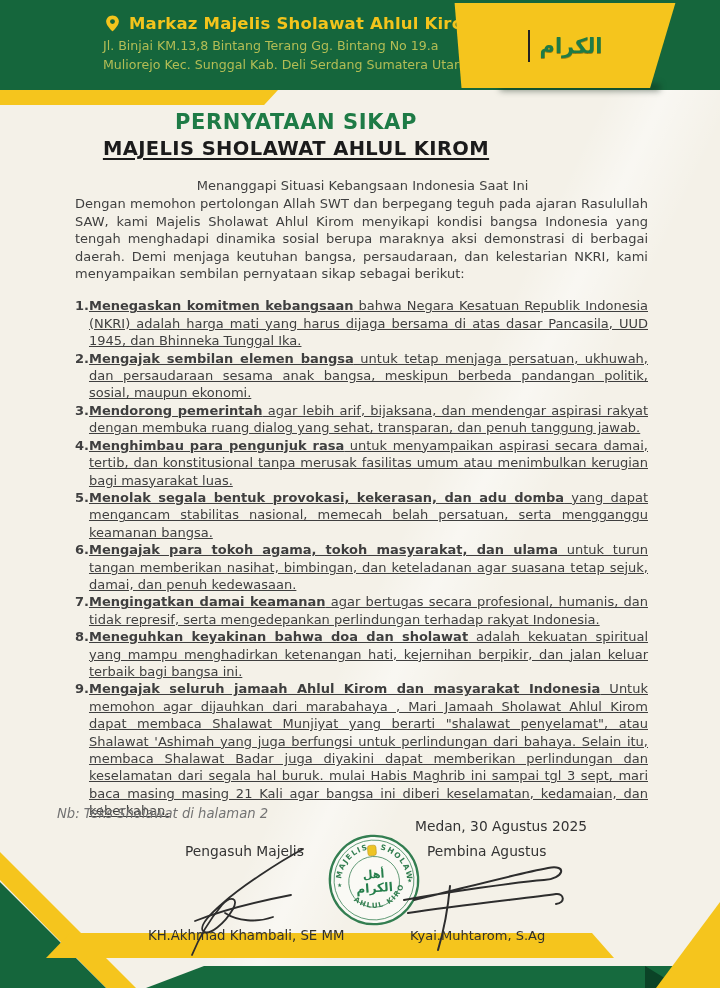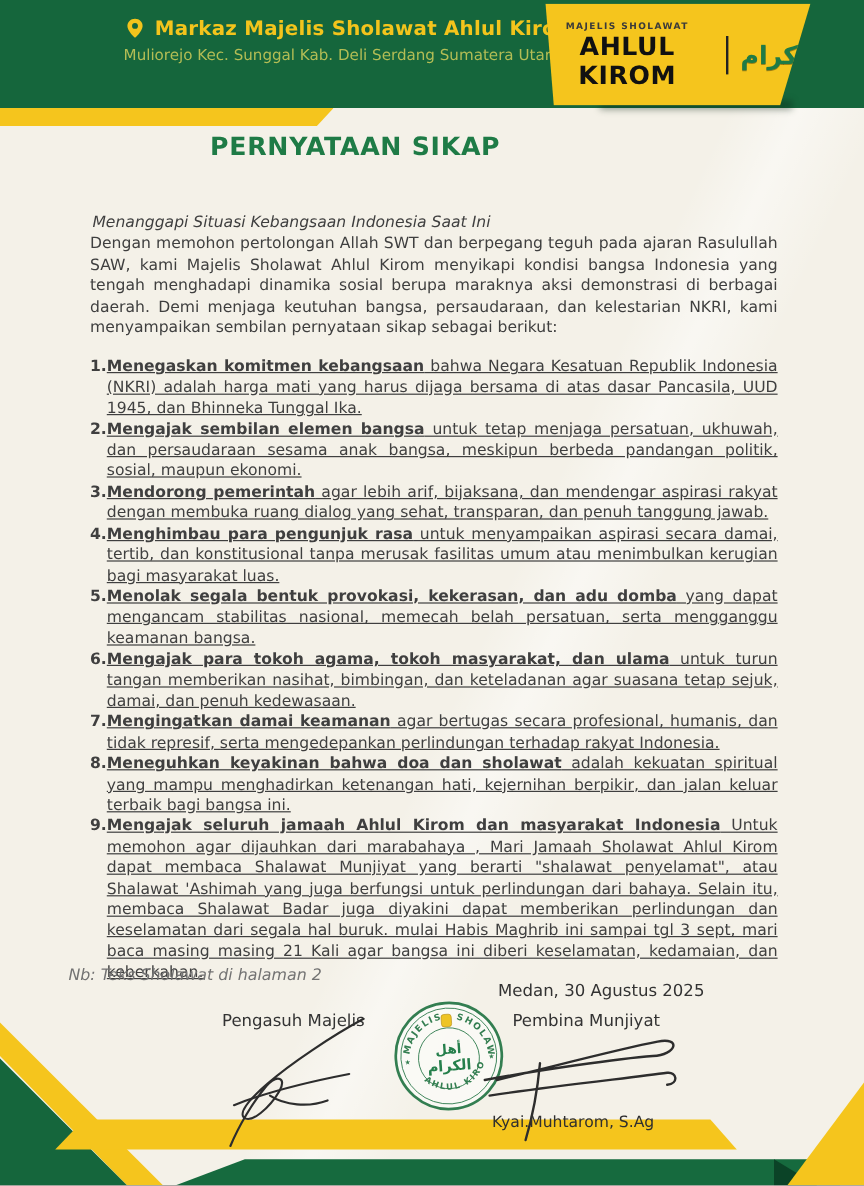--- a/index.html
+++ b/index.html
@@ -26,21 +26,21 @@
   .logo-div{width:2px;height:32px;background:#222;}
   .logo-arabic{font-size:21px;font-weight:bold;color:#1e7b46;text-shadow:0 1px 0 rgba(0,0,0,.35);}
   
   .titleblock{position:absolute;left:0;top:110px;width:592px;text-align:center;z-index:2;}
   .t1{font-size:21px;font-weight:800;color:#1e7b46;letter-spacing:.6px;}
   .t2{font-size:19.5px;font-weight:800;color:#1b1b1b;letter-spacing:.4px;margin-top:3px;
       text-decoration:underline;text-underline-offset:3px;text-decoration-thickness:2px;}
   
   .content{position:absolute;left:75px;top:177px;width:573px;font-size:13px;line-height:17.4px;
       text-align:justify;z-index:2;}
-  .intro-line{margin-left:2px;text-align:left;font-style:italic;}
+  .intro-line{margin-left:2px;text-align:center;}
   .intro-par{margin-top:1px;}
   .list{margin-top:15px;}
   .item{display:flex;}
   .item .num{flex:0 0 13px;font-weight:600;}
   .item .itext{flex:1;text-align:justify;text-decoration:underline;}
   .note{position:absolute;left:57px;top:806px;font-size:13.2px;font-style:italic;color:#737373;z-index:2;}
   
   .closing{position:absolute;inset:0;z-index:3;border-radius:24px;}
   .date{position:absolute;left:415px;top:818px;font-size:13.8px;color:#333;}
   .role-left{position:absolute;left:185px;top:843px;font-size:13.8px;color:#333;}
@@ -73,37 +73,35 @@
   <div class="header">
     <div class="org">
       <div class="org-row">
         <svg width="19" height="21" viewBox="0 0 24 24">
           <path d="M12 2 C7.2 2 4 5.6 4 9.6 C4 15.2 12 22 12 22 C12 22 20 15.2 20 9.6 C20 5.6 16.8 2 12 2 Z" fill="#f3c41c"></path>
           <circle cx="12" cy="9.6" r="3.1" fill="#15663c"></circle>
         </svg>
         <span class="org-title">Markaz Majelis Sholawat Ahlul Kirom</span>
       </div>
       <div class="org-addr">
+        <div>Jl. Binjai KM.13,8 Bintang Terang Gg. Bintang No 19.a</div>
         <div>Muliorejo Kec. Sunggal Kab. Deli Serdang Sumatera Utara</div>
       </div>
     </div>
   </div>
   <div class="ribbon-shadow"></div>
   <div class="ribbon">
-    <div class="logo-left">
-      <div class="logo-small">MAJELIS SHOLAWAT</div>
-      <div class="logo-main">AHLUL KIROM</div>
-    </div>
     <div class="logo-div"></div>
     <div class="logo-arabic">الكرام</div>
   </div>
   <div class="header-underline"></div>
 
   <div class="titleblock">
     <div class="t1">PERNYATAAN SIKAP</div>
+    <div class="t2">MAJELIS SHOLAWAT AHLUL KIROM</div>
   </div>
 
   <div class="content">
     <div class="intro-line">Menanggapi Situasi Kebangsaan Indonesia Saat Ini</div>
     <div class="intro-par">Dengan memohon pertolongan Allah SWT dan berpegang teguh pada ajaran Rasulullah SAW, kami Majelis Sholawat Ahlul Kirom menyikapi kondisi bangsa Indonesia yang tengah menghadapi dinamika sosial berupa maraknya aksi demonstrasi di berbagai daerah. Demi menjaga keutuhan bangsa, persaudaraan, dan kelestarian NKRI, kami menyampaikan sembilan pernyataan sikap sebagai berikut:</div>
     <div class="list">
       <div class="item">
         <span class="num">1.</span>
         <span class="itext"><b>Menegaskan komitmen kebangsaan</b><span> bahwa Negara Kesatuan Republik Indonesia (NKRI) adalah harga mati yang harus dijaga bersama di atas dasar Pancasila, UUD 1945, dan Bhinneka Tunggal Ika.</span></span>
       </div>
@@ -140,21 +138,21 @@
         <span class="itext"><b>Mengajak seluruh jamaah Ahlul Kirom dan masyarakat Indonesia</b><span> Untuk memohon agar dijauhkan dari marabahaya , Mari Jamaah Sholawat Ahlul Kirom dapat membaca Shalawat Munjiyat yang berarti "shalawat penyelamat", atau Shalawat 'Ashimah yang juga berfungsi untuk perlindungan dari bahaya. Selain itu, membaca Shalawat Badar juga diyakini dapat memberikan perlindungan dan keselamatan dari segala hal buruk. mulai Habis Maghrib ini sampai tgl 3 sept, mari baca masing masing 21 Kali agar bangsa ini diberi keselamatan, kedamaian, dan keberkahan.</span></span>
       </div>
     </div>
   </div>
 
   <div class="note">Nb: Teks Sholawat di halaman 2</div>
 
   <div class="closing">
     <div class="date">Medan, 30 Agustus 2025</div>
     <div class="role-left">Pengasuh Majelis</div>
-    <div class="role-right">Pembina Munjiyat</div>
+    <div class="role-right">Pembina Agustus</div>
 
     <svg class="stamp" viewBox="0 0 100 100">
       <circle cx="50" cy="50" r="47" fill="rgba(252,252,248,0.85)" stroke="#2c7a4b" stroke-width="2.4"></circle>
       <circle cx="50" cy="50" r="42.5" fill="none" stroke="#2c7a4b" stroke-width="0.8"></circle>
       <circle cx="50" cy="52" r="27" fill="none" stroke="#2c7a4b" stroke-width="0.8"></circle>
       <path id="arcT" d="M15,52 A35,35 0 0 1 85,52" fill="none"></path>
       <path id="arcB" d="M19,58 A33,33 0 0 0 81,58" fill="none"></path>
       <text font-size="8" font-weight="bold" fill="#2c7a4b" letter-spacing="1.4">
         <textPath href="#arcT" startOffset="5%">MAJELIS</textPath>
       </text>
@@ -180,16 +178,17 @@
     </svg>
 
     <svg class="sig sig-right" width="175" height="100" viewBox="0 0 175 100">
       <g fill="none" stroke="#2d2d2d" stroke-width="2" stroke-linecap="round">
         <path d="M6,42 C50,34 118,24 146,22 C166,21 170,6 150,10 C118,16 58,32 16,42"></path>
         <path d="M10,55 C62,47 130,40 158,36 C166,35 168,45 158,46"></path>
         <path d="M52,28 C50,50 46,72 40,92"></path>
       </g>
     </svg>
 
+    <div class="name-left">KH.Akhmad Khambali, SE MM</div>
     <div class="name-right">Kyai.Muhtarom, S.Ag</div>
   </div>
 
 </div>
 
 </body></html>

